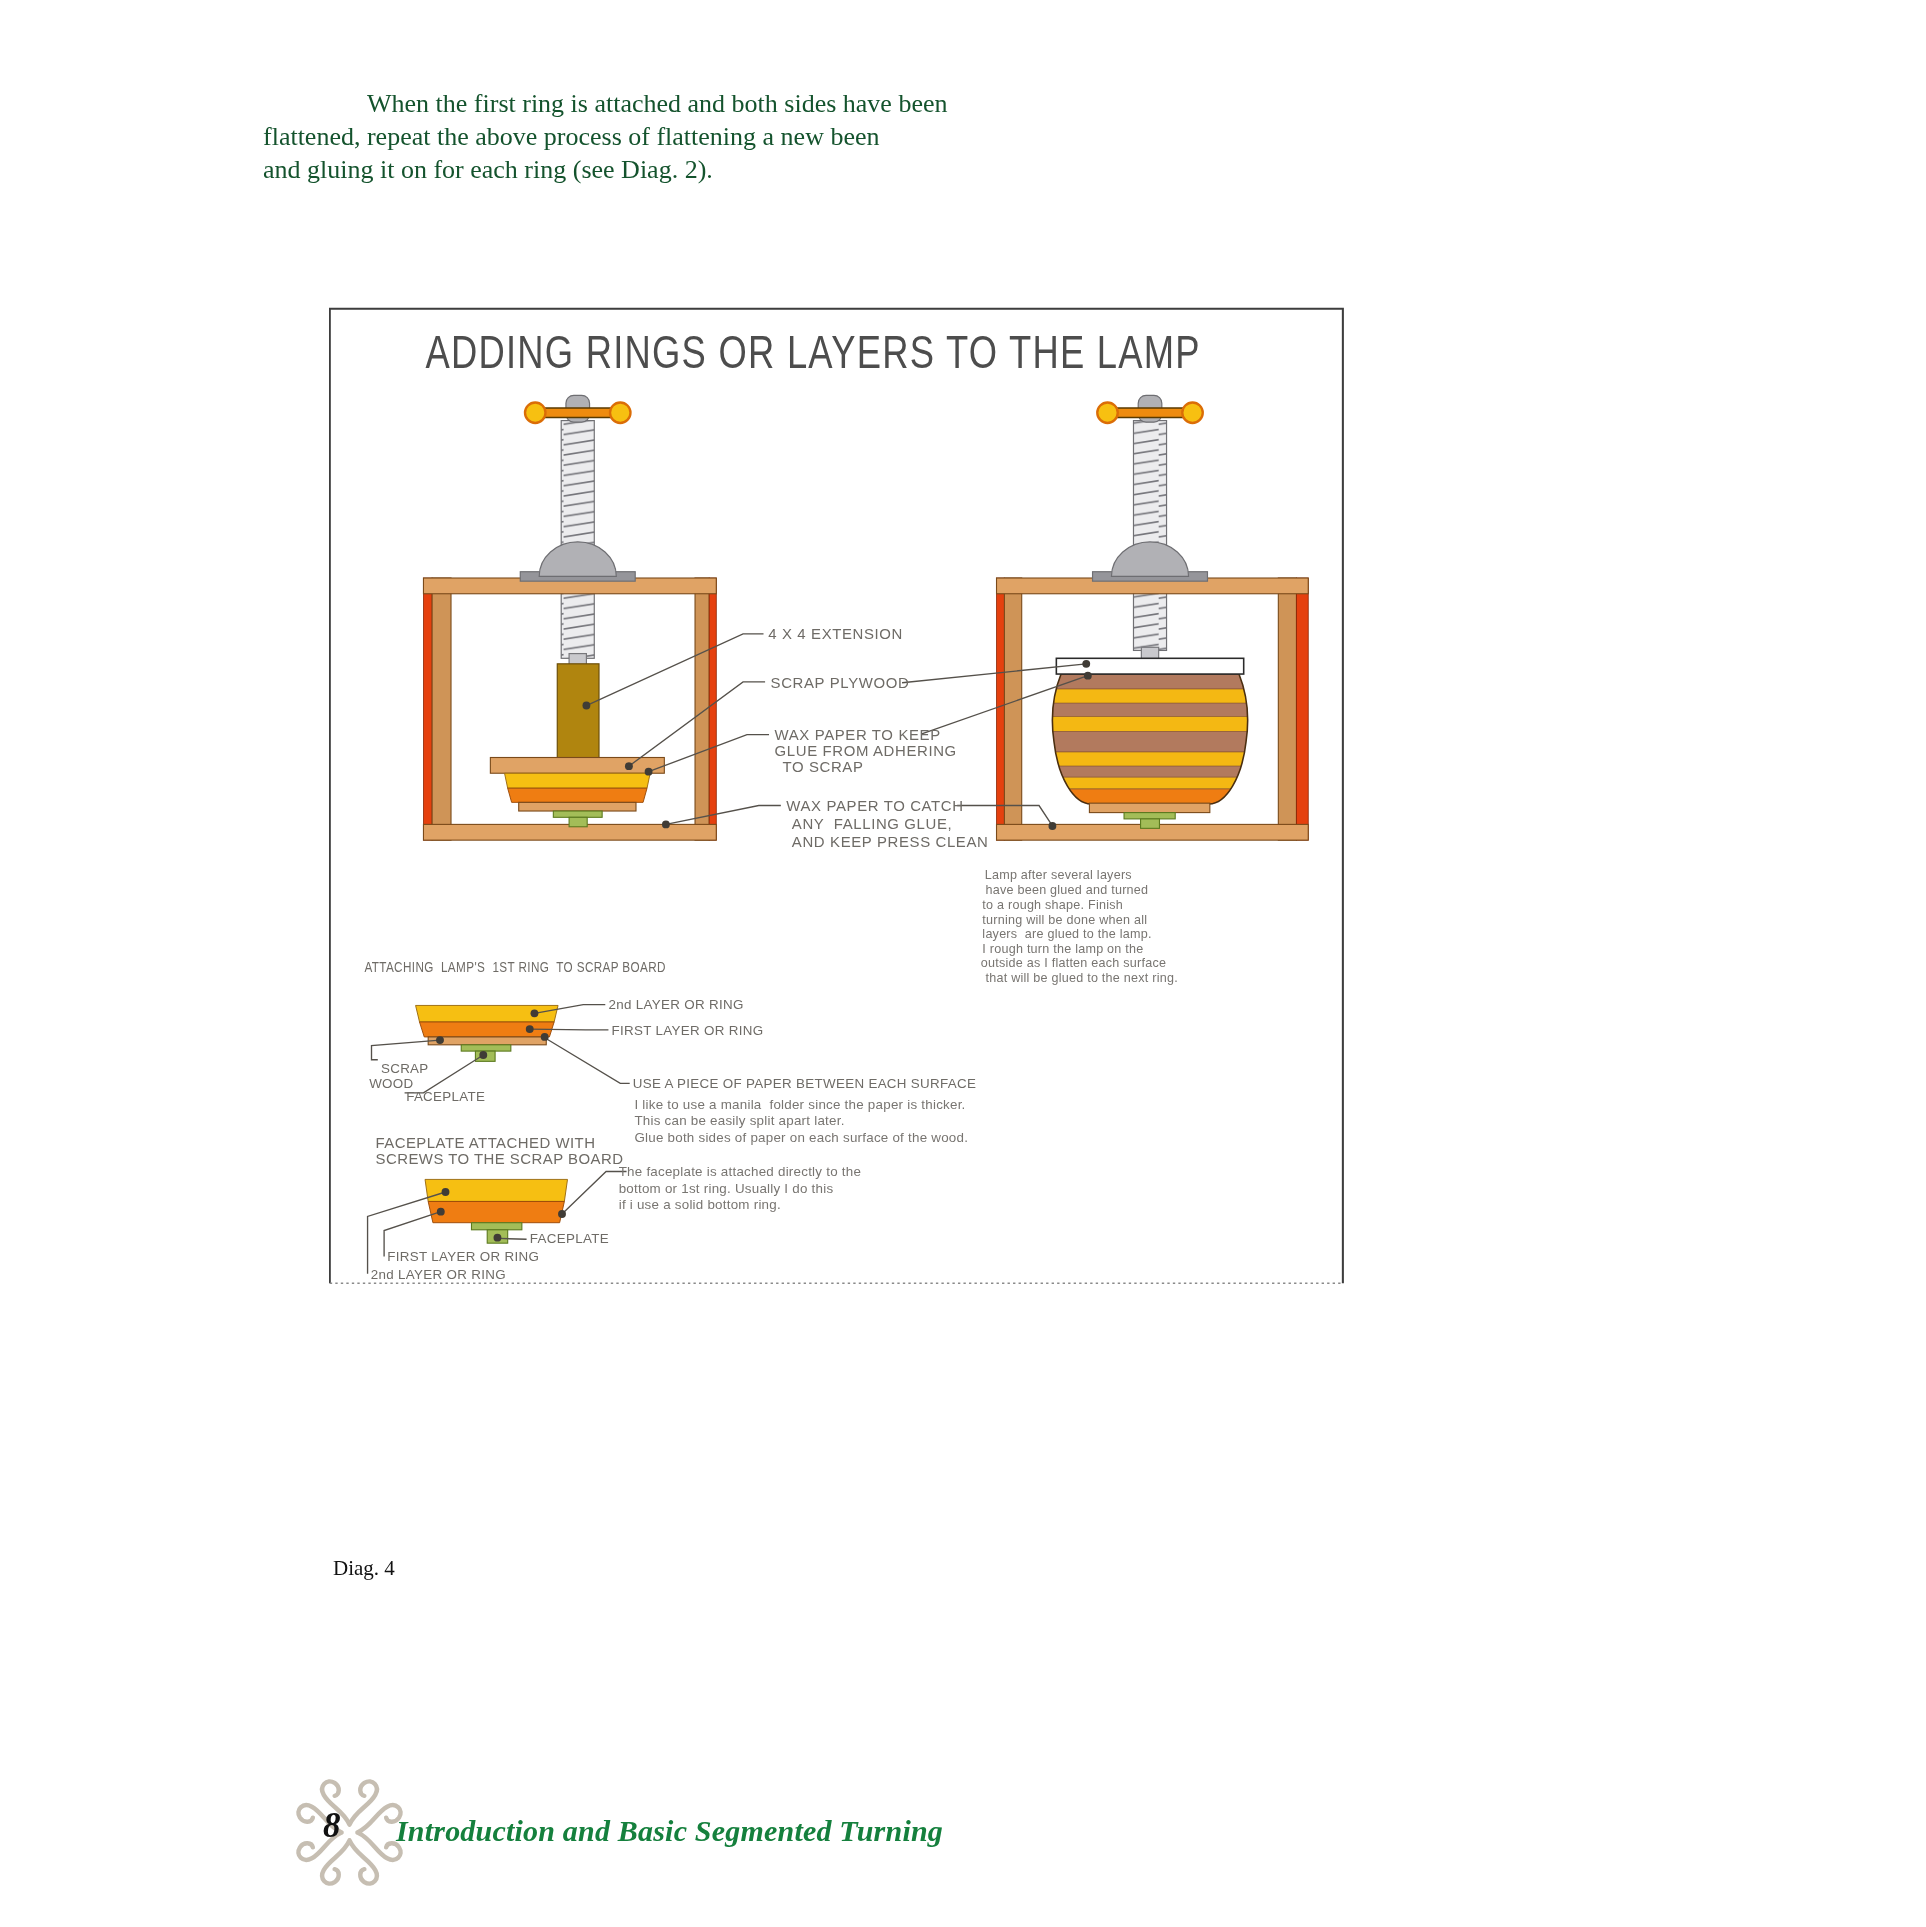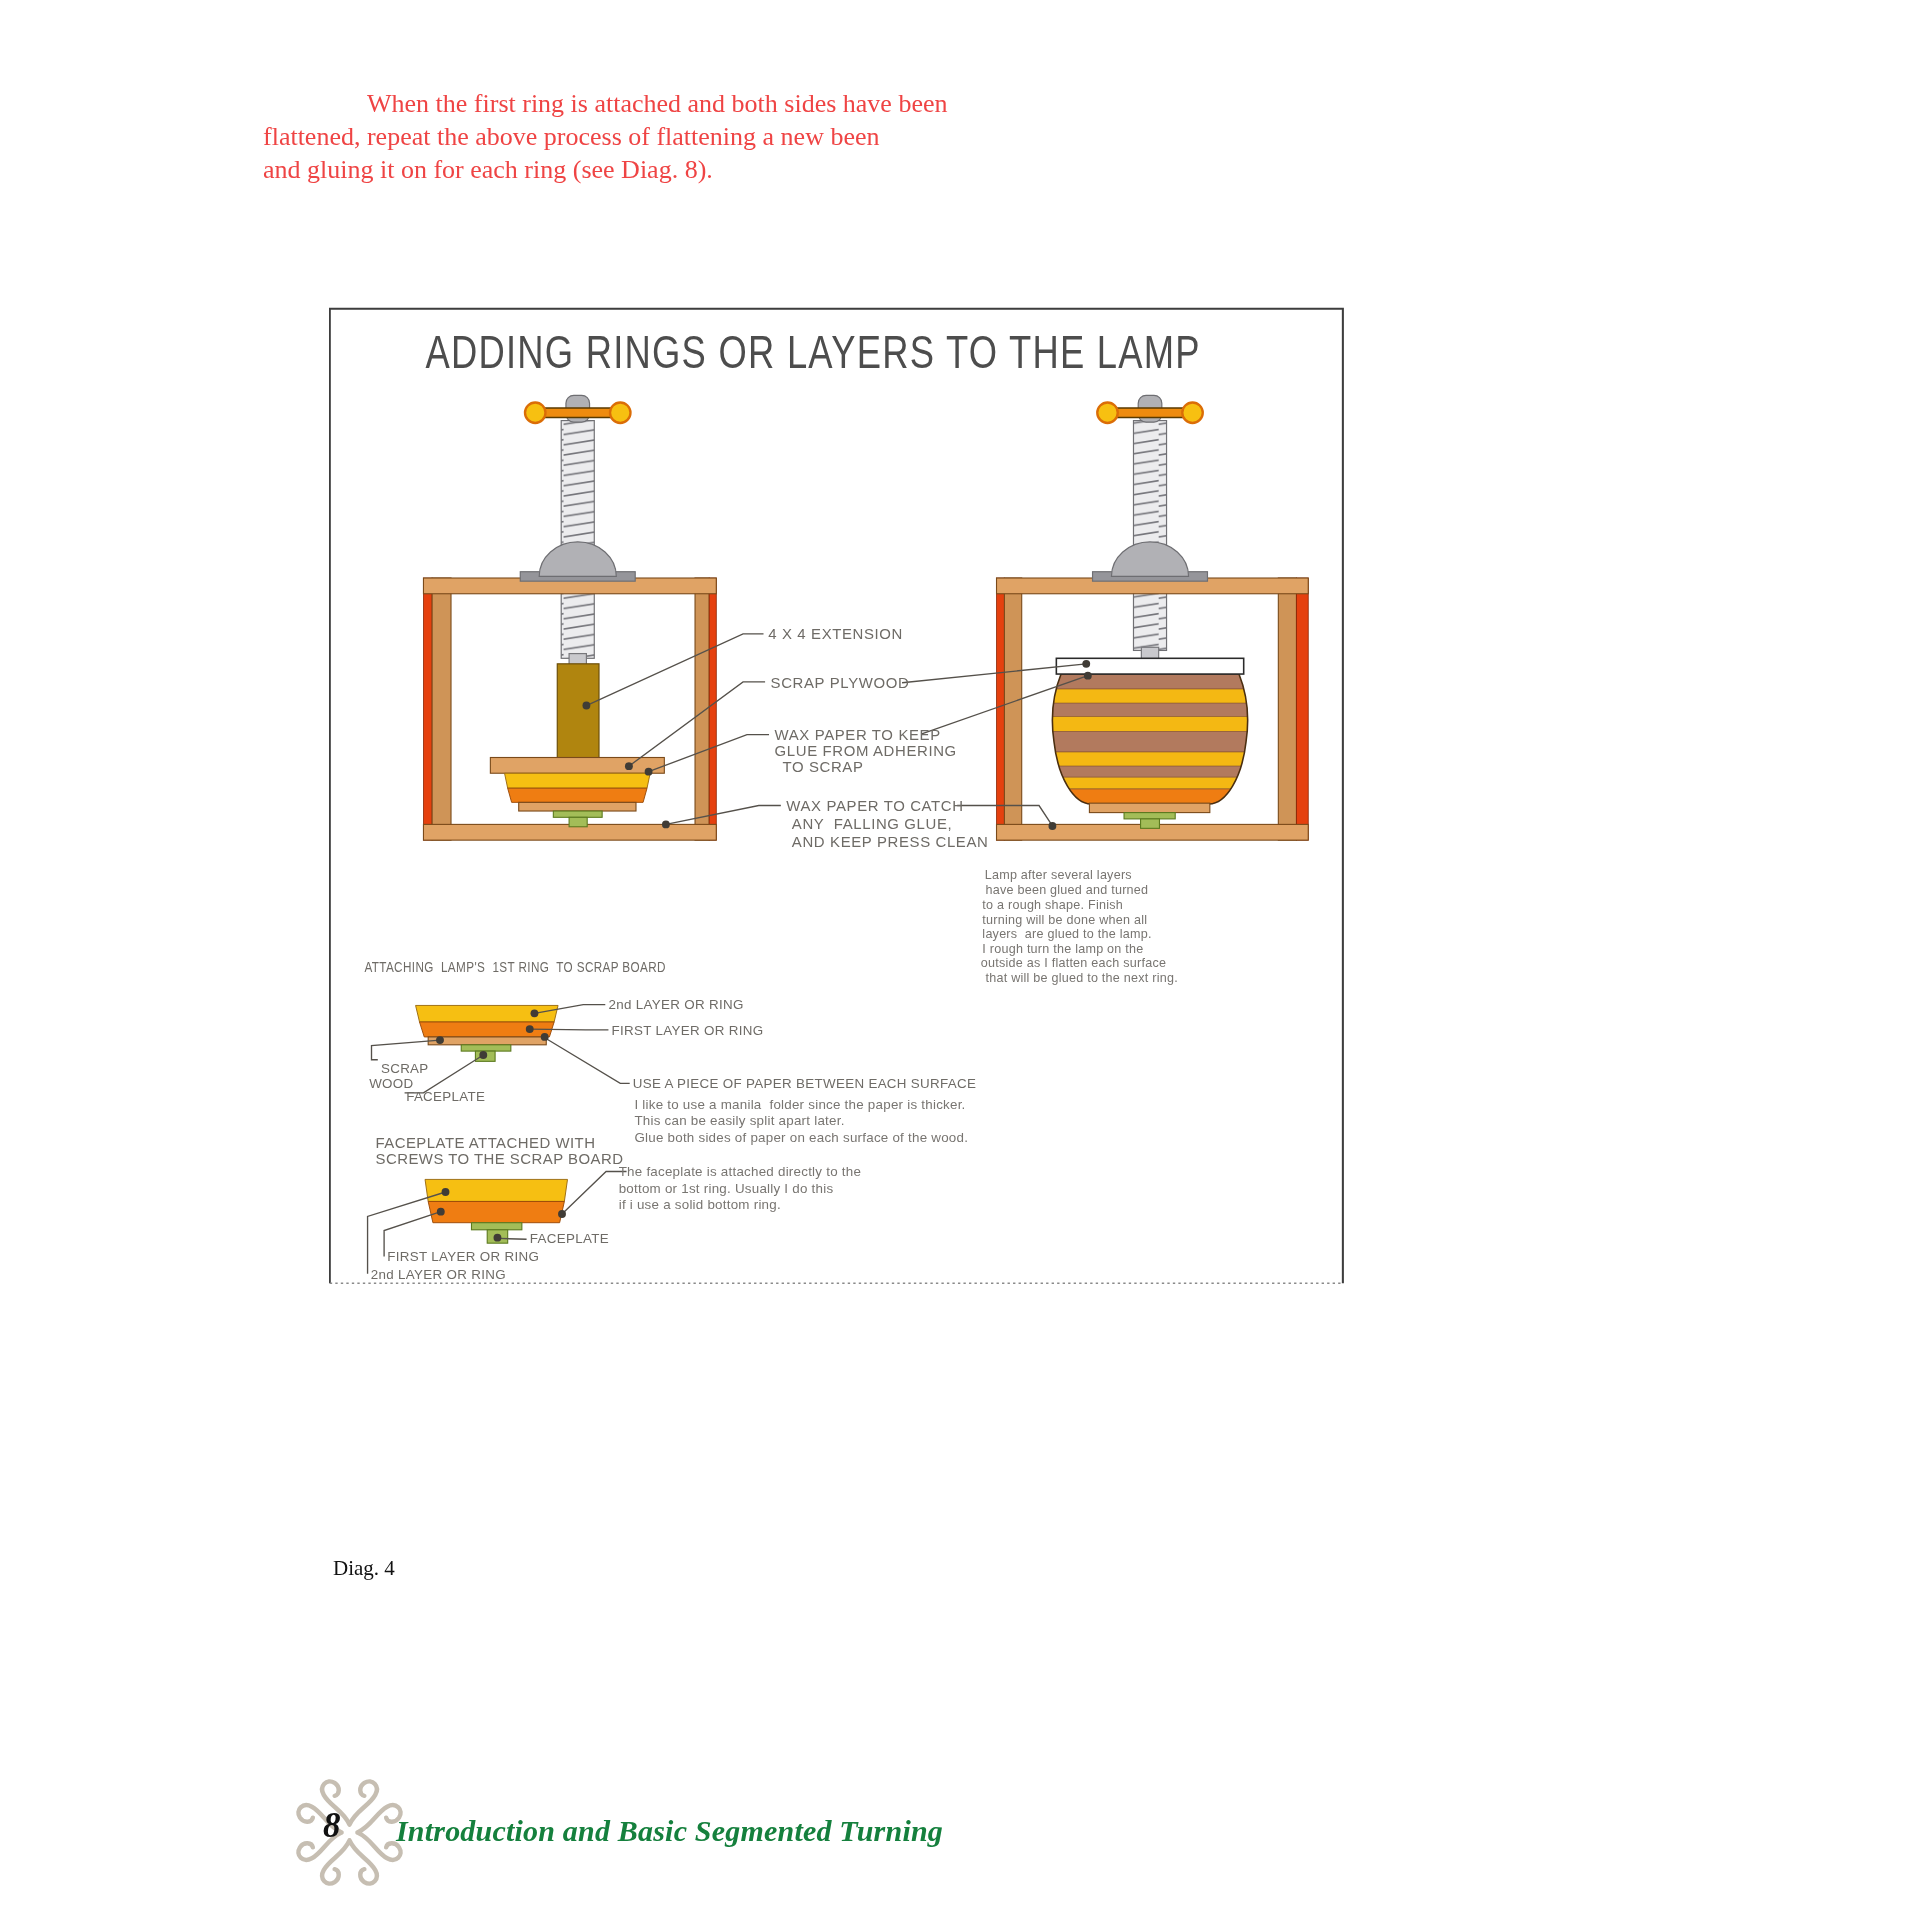--- a/index.html
+++ b/index.html
@@ -1,19 +1,19 @@
 <!DOCTYPE html>
 <html><head>
 <meta charset="utf-8">
 <style>
   html,body{margin:0;padding:0;background:#ffffff;}
   body{width:1927px;height:1928px;position:relative;font-family:"Liberation Serif",serif;overflow:hidden;}
   .abs{position:absolute;}
   
-  #intro{left:263px;top:87px;width:812px;font-size:26px;line-height:33px;color:#ef4444;}
+  #intro{left:263px;top:87px;width:812px;font-size:26px;line-height:33px;color:#14532d;}
   #intro .l1{padding-left:104px;}
   
   #diagsvg{position:absolute;left:329px;top:302px;}
   text{font-family:"Liberation Sans",sans-serif;}
   .title{font-size:58px;fill:#4d4d4d;letter-spacing:2px;}
   .lbl{font-size:19px;fill:#6e6b66;letter-spacing:.8px;white-space:pre;}
   .cap{font-size:16px;fill:#787571;letter-spacing:.3px;white-space:pre;}
   .hdg{font-size:19px;fill:#6e6b66;letter-spacing:.6px;white-space:pre;}
   .sml{font-size:17px;fill:#6e6b66;letter-spacing:.4px;white-space:pre;}
   .body17{font-size:17px;fill:#787571;letter-spacing:.3px;white-space:pre;}
@@ -38,21 +38,21 @@
   #diagcap{left:333px;top:1556px;font-size:21px;color:#111;}
   #pgnum{left:323px;top:1806px;font-size:35px;font-weight:bold;font-style:italic;color:#111;}
   #pgtitle{left:396px;top:1814px;font-size:30px;font-weight:bold;font-style:italic;color:#15803d;letter-spacing:0.2px;}
 </style>
 </head>
 <body>
 
 <div id="intro" class="abs">
   <div class="l1">When the first ring is attached and both sides have been</div>
   <div>flattened, repeat the above process of flattening a new been</div>
-  <div>and gluing it on for each ring (see Diag. 8).</div>
+  <div>and gluing it on for each ring (see Diag. 2).</div>
 </div>
 
 <svg id="diagsvg" width="1276" height="1229" viewBox="332 305 1621 1546">
   <svg x="332" y="305" width="1289" height="1241" viewBox="332 305 1289 1241" overflow="visible">
   <defs>
     <pattern id="thr" patternUnits="userSpaceOnUse" width="42" height="13">
       <rect width="42" height="13" fill="#ececee"></rect>
       <path d="M-2,11 L44,4" stroke="#74747a" stroke-width="2" fill="none"></path>
     </pattern>
     <clipPath id="barrelclip">

